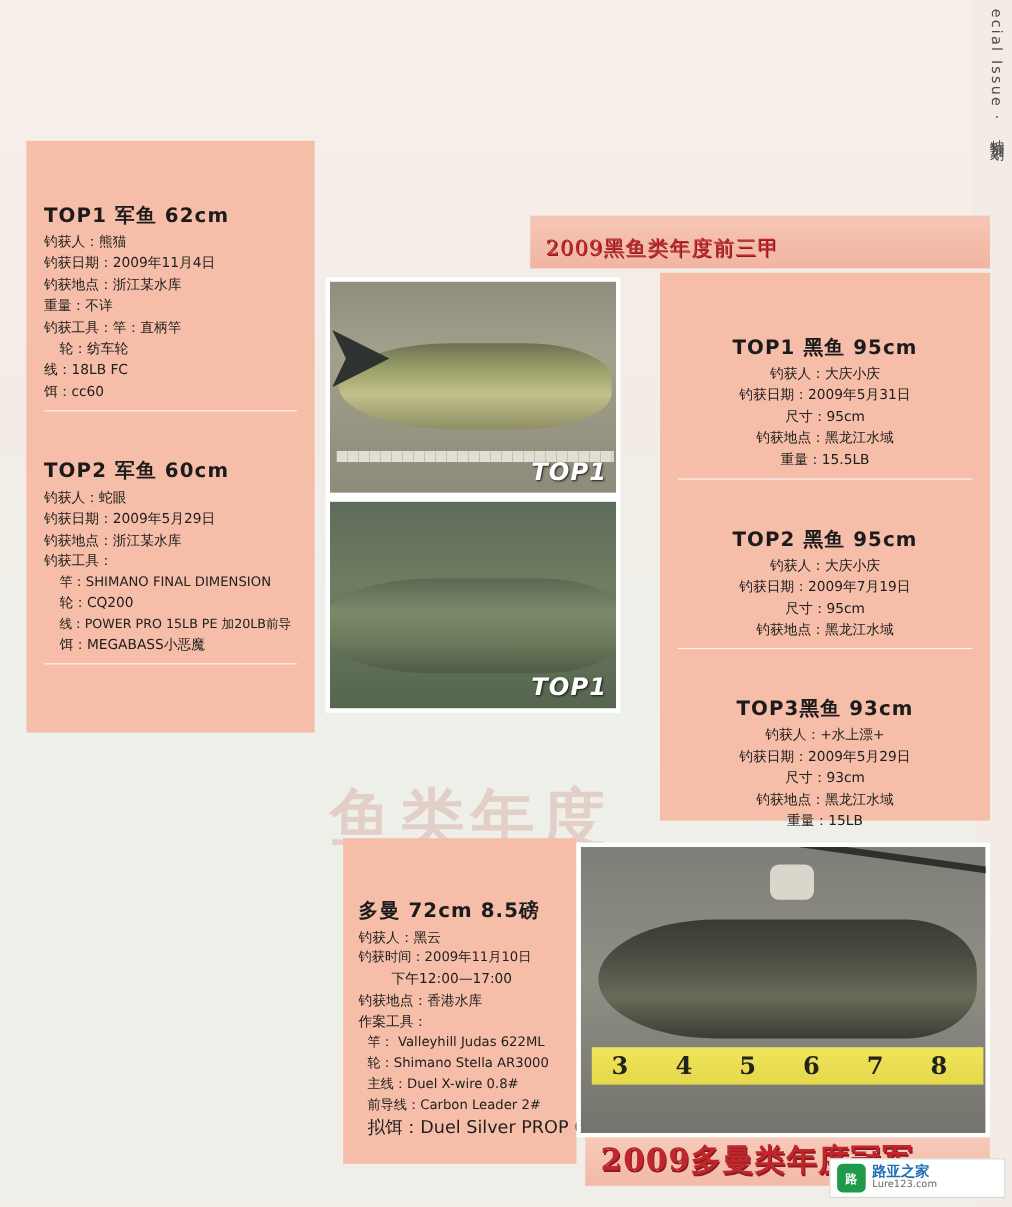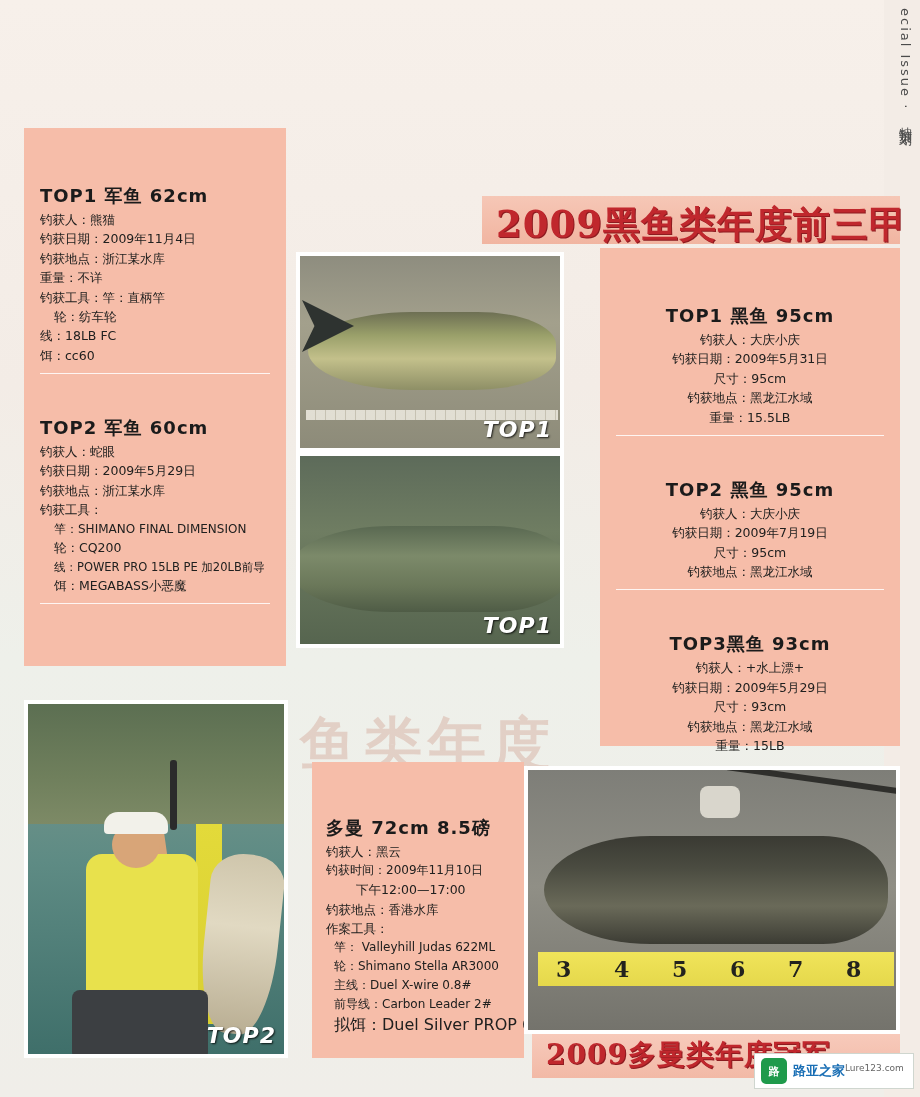--- a/index.html
+++ b/index.html
@@ -66,23 +66,23 @@
   }
   
   #left-panel{left:24px;top:128px;width:262px;height:538px;padding:0;}
   #left-panel .inner{padding:14px 16px 10px 16px;}
   
   #blackfish-banner{
     position:absolute;left:482px;top:196px;width:418px;height:48px;
     background:linear-gradient(180deg,#f6c7b6 0%,#f1b5a1 100%);
   }
   #blackfish-banner .t{
-    position:absolute;left:14px;top:4px;
+    position:absolute;left:14px;top:17px;
     font-family:"DejaVu Serif","Liberation Serif",serif;
-    font-weight:bold;font-size:37px;color:#c0272d;letter-spacing:1px;
+    font-weight:normal;font-size:19px;color:#c0272d;letter-spacing:1px;
     text-shadow:1px 1px 0 #8d1b20;
     white-space:nowrap;
   }
   #blackfish-panel{left:600px;top:248px;width:300px;height:498px;}
   #blackfish-panel .inner{padding:14px 16px 10px 16px;text-align:center;}
   
   #doman-panel{left:312px;top:762px;width:212px;height:296px;}
   #doman-panel .inner{padding:12px 14px 10px 14px;}
   #doman-banner{
     position:absolute;left:532px;top:1034px;width:368px;height:44px;
@@ -200,21 +200,21 @@
   .logo{
     position:absolute;right:6px;bottom:8px;width:160px;height:36px;
     background:#ffffff;border:1px solid #cfd6cf;display:flex;align-items:center;
     gap:6px;padding:0 6px;box-sizing:border-box;
   }
   .logo .mark{
     width:26px;height:26px;background:#1f9a4b;border-radius:5px;
     color:#fff;font-size:11px;display:flex;align-items:center;justify-content:center;
     font-weight:bold;
   }
-  .logo .txt{display:flex;line-height:1.05;}
+  .logo .txt{display:flex;flex-direction:column;line-height:1.05;}
   .logo .txt .cn{font-size:13px;font-weight:bold;color:#1a6fb5;}
   .logo .txt .en{font-size:9px;color:#666;}
   .nowrapsm{white-space:nowrap;}
 </style>
 </head>
 <body>
 
 <div class="page">
 
   <div class="right-strip">
@@ -290,32 +290,20 @@
 
       <div class="card-title">TOP3黑鱼 93cm</div>
       <div class="row">钓获人：+水上漂+</div>
       <div class="row">钓获日期：2009年5月29日</div>
       <div class="row">尺寸：93cm</div>
       <div class="row">钓获地点：黑龙江水域</div>
       <div class="row">重量：15LB</div>
     </div>
   </div>
 
-  <div class="photo" id="photo-top2">
-    <div class="hill"></div>
-    <div class="rod"></div>
-    <div class="ruler2"></div>
-    <div class="fish2"></div>
-    <div class="arm"></div>
-    <div class="person"></div>
-    <div class="head"></div>
-    <div class="cap2"></div>
-    <div class="pants"></div>
-    <div class="cap">TOP2</div>
-  </div>
 
   <div class="panel" id="doman-panel">
     <div class="inner">
       <div class="card-title">多曼 72cm 8.5磅</div>
       <div class="row">钓获人：黑云</div>
       <div class="row" style="font-size:12px;">钓获时间：2009年11月10日</div>
       <div class="row" style="padding-left:30px;">下午12:00—17:00</div>
       <div class="row">钓获地点：香港水库</div>
       <div class="row">作案工具：</div>
       <div class="row" style="padding-left:8px;font-size:12px;">竿： Valleyhill Judas 622ML</div>

